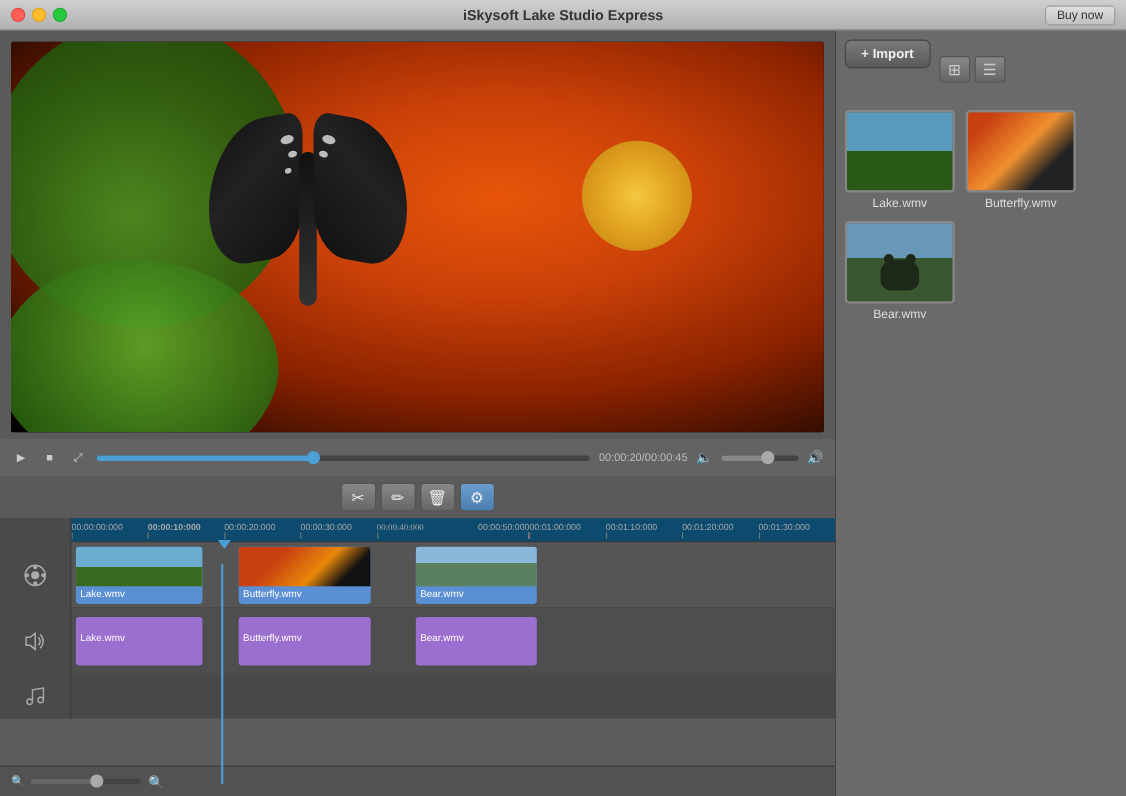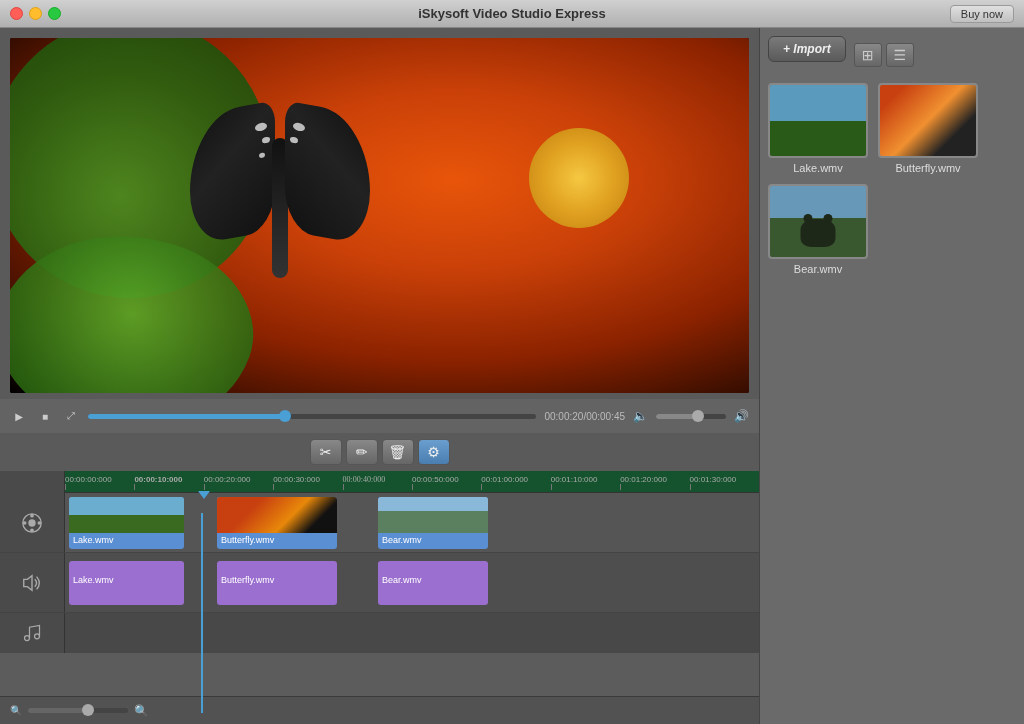--- a/index.html
+++ b/index.html
@@ -236,21 +236,21 @@
       color: #eee;
       font-size: 14px;
     }
     .tl-btn.active {
       background: linear-gradient(to bottom, #6a9ecf, #4a7eb0);
     }
 
     
     .timeline-ruler {
       height: 22px;
-      background: #14532d;
+      background: #0c4a6e;
       border-bottom: 1px solid #333;
       position: relative;
       overflow: hidden;
       margin-left: 65px;
     }
     .ruler-marks {
       display: flex;
       height: 100%;
       align-items: flex-end;
       padding-bottom: 2px;
@@ -417,23 +417,22 @@
       align-items: center;
       gap: 4px;
       background: linear-gradient(to bottom, #7a7a7a, #5a5a5a);
       border: 1px solid #444;
       border-radius: 6px;
       padding: 5px 14px;
       color: #eee;
       font-size: 12px;
       font-weight: 600;
       cursor: pointer;
-      margin-bottom: 11px;
+      margin-bottom: 28px;
       width: fit-content;
-      font-style: italic;
     }
     .view-btn {
       width: 28px; height: 24px;
       background: linear-gradient(to bottom, #888, #666);
       border: 1px solid #555;
       border-radius: 3px;
       display: flex; align-items: center; justify-content: center;
       cursor: pointer;
       color: #ccc;
       font-size: 14px;
@@ -515,21 +514,21 @@
   </style>
 </head>
 <body>
 
 <div class="title-bar">
   <div class="traffic-lights">
     <div class="traffic-light close"></div>
     <div class="traffic-light minimize"></div>
     <div class="traffic-light maximize"></div>
   </div>
-  <span class="title-bar-title">iSkysoft Video Studio Express</span>
+  <span class="title-bar-title">iSkysoft Lake Studio Express</span>
   <button class="buy-now">Buy now</button>
 </div>
 
 <div class="main-container">
 
   <div class="left-panel">
 
     <div class="video-preview">
       <div class="video-preview-inner">
         <div class="leaf-tl"></div>
@@ -595,21 +594,21 @@
               <div class="ruler-tick"></div>
             </div>
             <div class="ruler-mark" style="width:10%;">
               <span class="ruler-label">00:00:30:000</span>
               <div class="ruler-tick"></div>
             </div>
             <div class="ruler-mark" style="width:10%;font-family:Liberation Serif, serif;">
               <span class="ruler-label">00:00:40:000</span>
               <div class="ruler-tick"></div>
             </div>
-            <div class="ruler-mark" style="width:10%;">
+            <div class="ruler-mark" style="width:10%;align-items:flex-end;">
               <span class="ruler-label">00:00:50:000</span>
               <div class="ruler-tick"></div>
             </div>
             <div class="ruler-mark" style="width:10%;">
               <span class="ruler-label">00:01:00:000</span>
               <div class="ruler-tick"></div>
             </div>
             <div class="ruler-mark" style="width:10%;justify-content:center;">
               <span class="ruler-label">00:01:10:000</span>
               <div class="ruler-tick"></div>

